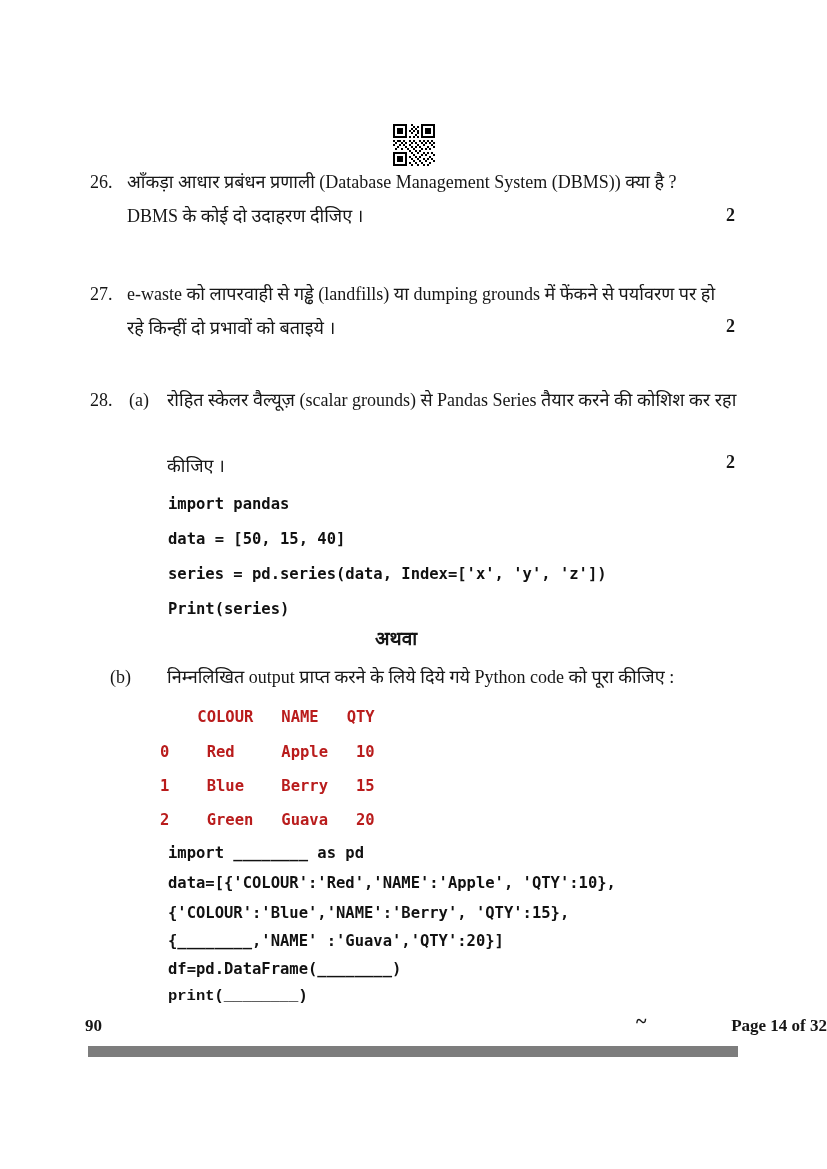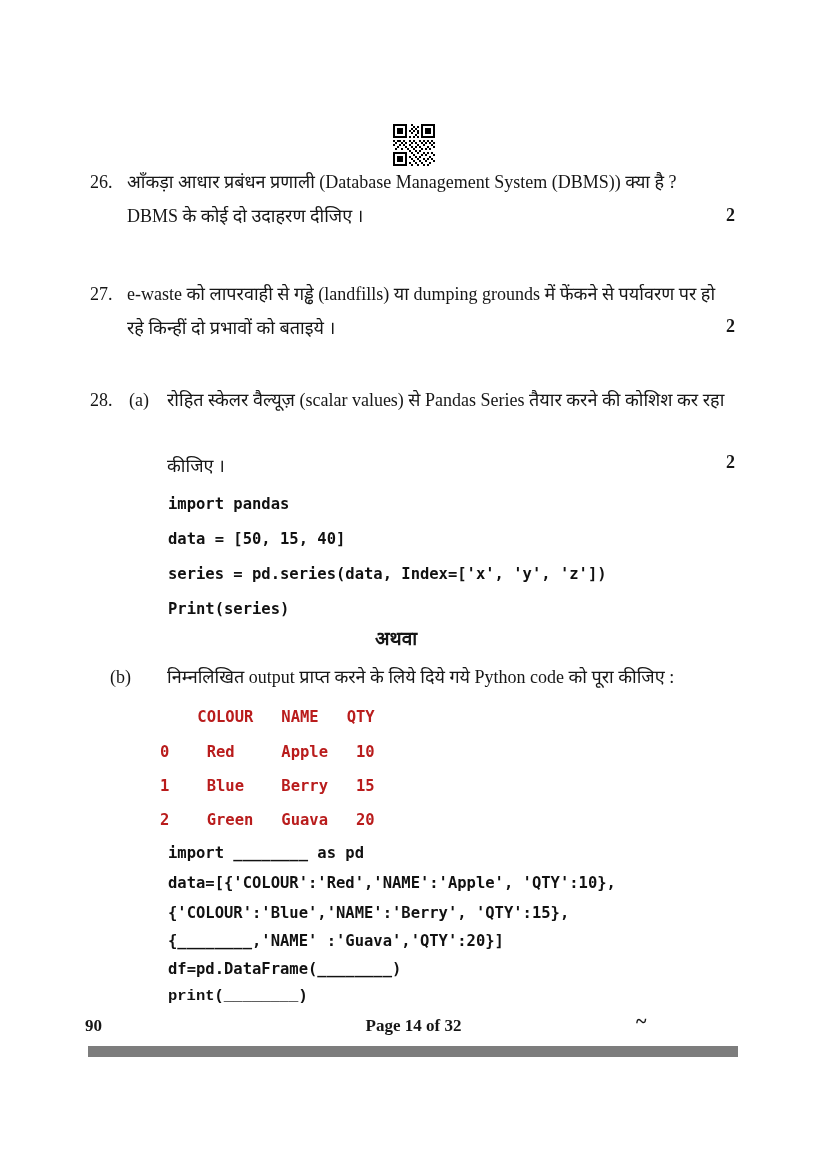--- a/index.html
+++ b/index.html
@@ -31,21 +31,21 @@
     left: 160px;
     color: #b91c1c;
   }
   .or-label {
     font-size: 19px;
     font-weight: bold;
     left: 375px;
     top: 625px;
   }
   .footer-left  { left: 85px;  top: 1016px; font-size: 17px; font-weight: bold; }
-  .footer-center{ left: 0; top: 1016px; width: 827px; text-align: center; font-size: 17px; font-weight: bold; }
+  .footer-center{ left: 0; top: 1016px; width: 827px; text-align: right; font-size: 17px; font-weight: bold; }
   .footer-right { left: 636px; top: 1010px; font-size: 20px; font-weight: bold; }
   .bottom-bar {
     position: absolute;
     left: 88px; top: 1046px;
     width: 650px; height: 11px;
     background: #7d7d7d;
   }
   .qr { position: absolute; left: 393px; top: 124px; }
 </style>
 </head>
@@ -71,21 +71,21 @@
   <div class="abs qtext" style="left:127px; top:206px;">DBMS के कोई दो उदाहरण दीजिए ।</div>
   <div class="abs marks" style="top:205px;">2</div>
 
   <div class="abs qnum" style="left:90px;  top:284px;">27.</div>
   <div class="abs qtext" style="left:127px; top:284px;">e-waste को लापरवाही से गड्ढे (landfills) या dumping grounds में फेंकने से पर्यावरण पर हो</div>
   <div class="abs qtext" style="left:127px; top:318px;">रहे किन्हीं दो प्रभावों को बताइये ।</div>
   <div class="abs marks" style="top:316px;">2</div>
 
   <div class="abs qnum" style="left:90px;  top:390px;">28.</div>
   <div class="abs qnum" style="left:129px; top:390px;">(a)</div>
-  <div class="abs qtext" style="left:167px; top:390px;">रोहित स्केलर वैल्यूज़ (scalar values) से Pandas Series तैयार करने की कोशिश कर रहा</div>
+  <div class="abs qtext" style="left:167px; top:390px;">रोहित स्केलर वैल्यूज़ (scalar grounds) से Pandas Series तैयार करने की कोशिश कर रहा</div>
   <div class="abs qtext" style="left:167px; top:456px;">कीजिए ।</div>
   <div class="abs marks" style="top:452px;">2</div>
 
   <div class="abs code" style="top:495px;">import pandas</div>
   <div class="abs code" style="top:530px;">data = [50, 15, 40]</div>
   <div class="abs code" style="top:565px;">series = pd.series(data, Index=['x', 'y', 'z'])</div>
   <div class="abs code" style="top:600px;">Print(series)</div>
 
   <div class="abs or-label">अथवा</div>
 

